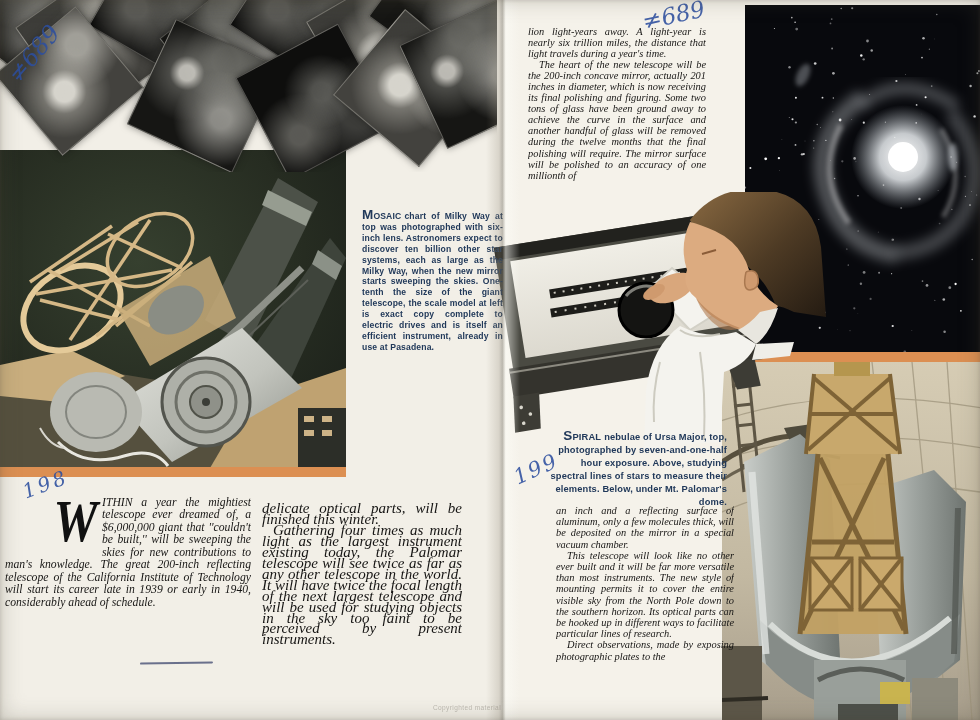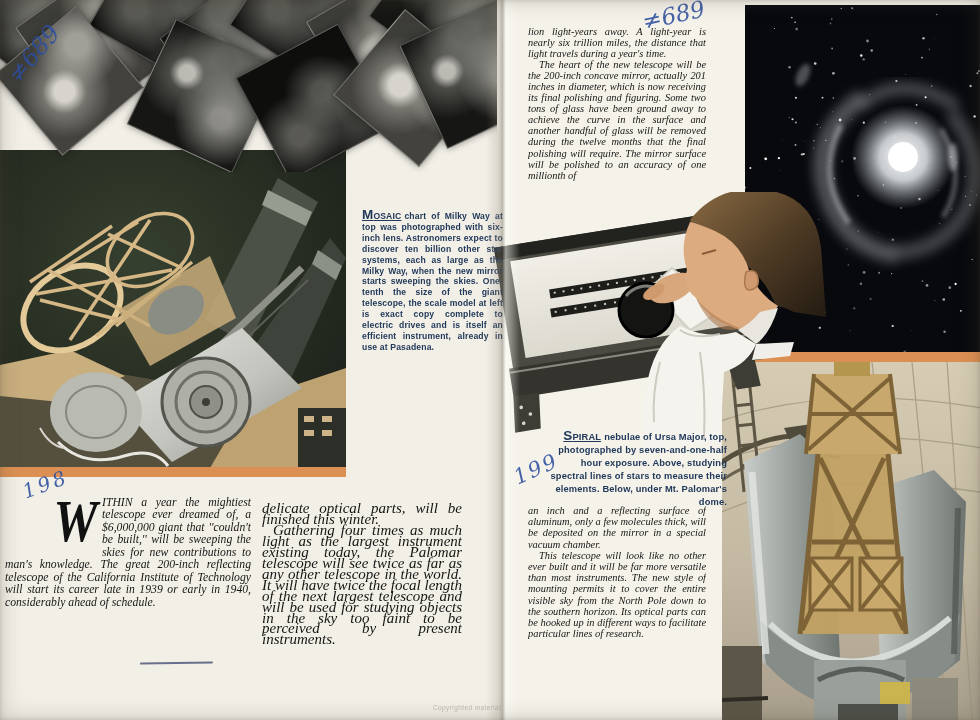--- a/index.html
+++ b/index.html
@@ -36,30 +36,30 @@
   .galaxy{position:absolute;left:745px;top:5px;z-index:1;}
   .domephoto{position:absolute;left:722px;top:362px;z-index:1;}
   .manphoto{position:absolute;left:494px;top:192px;z-index:2;}
   
   .caption{position:absolute;z-index:4;color:var(--caption-blue);
            font-family:"Liberation Sans",sans-serif;font-weight:bold;}
   .caption-mosaic{left:362px;top:210px;width:141px;font-size:8.6px;line-height:10.9px;
                   text-align:justify;letter-spacing:.15px;}
   .caption-spiral{left:545px;top:429px;width:182px;font-size:9.3px;line-height:13.1px;
                   text-align:right;letter-spacing:.15px;}
-  .cap-lead{display:inline-block;margin-right:3px;text-decoration:underline;}
+  .cap-lead{display:inline-block;margin-right:3px;}
   .cap-lead::first-letter{font-size:13.5px;}
   
   .col{position:absolute;z-index:4;color:var(--body-ink);overflow:hidden;font-style:italic;}
   .bp{margin:0;text-align:justify;}
   .ind{text-indent:11px;}
   .colL1{left:5px;top:497px;width:246px;height:180px;font-size:11.7px;line-height:12.45px;}
   .colL2{left:262px;top:503px;width:200px;height:172px;font-size:15px;line-height:10.95px;}
   .colR1{left:528px;top:26px;width:178px;height:180px;font-size:10.4px;line-height:11.05px;}
-  .colR2{left:528px;top:505px;width:178px;height:185px;font-size:10.4px;line-height:11.2px;}
+  .colR2{left:556px;top:505px;width:178px;height:185px;font-size:10.4px;line-height:11.2px;}
   .dc-float{float:left;width:97px;height:50px;position:relative;}
   .dc{position:absolute;right:5px;top:1px;font-family:"Liberation Serif",serif;font-weight:bold;
       font-size:59px;line-height:46px;transform:scaleX(.84);transform-origin:right top;color:#111;}
   
   .hand{position:absolute;z-index:6;color:var(--ink-blue);opacity:.88;
         font-family:"DejaVu Serif",serif;font-style:italic;white-space:nowrap;}
   .hw-mark-left{left:2px;top:70px;font-size:24px;transform:rotate(-50deg);transform-origin:left top;}
   .hw-198{left:22px;top:472px;font-size:20px;transform:rotate(-20deg);letter-spacing:3px;}
   .hw-mark-right{left:642px;top:2px;font-size:23px;transform:rotate(-12deg);}
   .hw-199{left:513px;top:457px;font-size:21px;transform:rotate(-24deg);letter-spacing:2px;}
@@ -172,20 +172,21 @@
   <div class="col colR1">
     <p class="bp"><span>lion light-years away.  A light-year is nearly six trillion miles, the distance that light travels during a year's time.</span></p>
     <p class="bp ind"><span>The heart of the new telescope will be the 200-inch concave mirror, actually 201 inches in diameter, which is now receiving its final polishing and figuring.  Some two tons of glass have been ground away to achieve the curve in the surface and another handful of glass will be removed during the twelve months that the final polishing will require. The mirror surface will be polished to an accuracy of one millionth of</span></p>
   </div>
   <div class="caption caption-spiral">
     <span class="cap-lead">SPIRAL</span><span>nebulae of Ursa Major, top, photographed by seven-and-one-half hour exposure.  Above, studying spectral lines of stars to measure their elements.  Below, under Mt. Palomar's dome.</span>
   </div>
   <div class="col colR2">
     <p class="bp"><span>an inch and a reflecting surface of aluminum, only a few molecules thick, will be deposited on the mirror in a special vacuum chamber.</span></p>
     <p class="bp ind"><span>This telescope will look like no other ever built and it will be far more versatile than most instruments.  The new style of mounting permits it to cover the entire visible sky from the North Pole down to the southern horizon.  Its optical parts can be hooked up in different ways to facilitate particular lines of research.</span></p>
+    <p class="bp ind"><span>Direct observations, made by exposing photographic plates to the</span></p>
   </div>
 
   <svg class="galaxy" width="235" height="348" viewBox="0 0 235 348">
     <defs>
       <filter id="b1" x="-60%" y="-60%" width="220%" height="220%">
           <feGaussianBlur stdDeviation="6"></feGaussianBlur>
         </filter>
       <filter id="b2" x="-60%" y="-60%" width="220%" height="220%">
           <feGaussianBlur stdDeviation="2.2"></feGaussianBlur>
         </filter>

